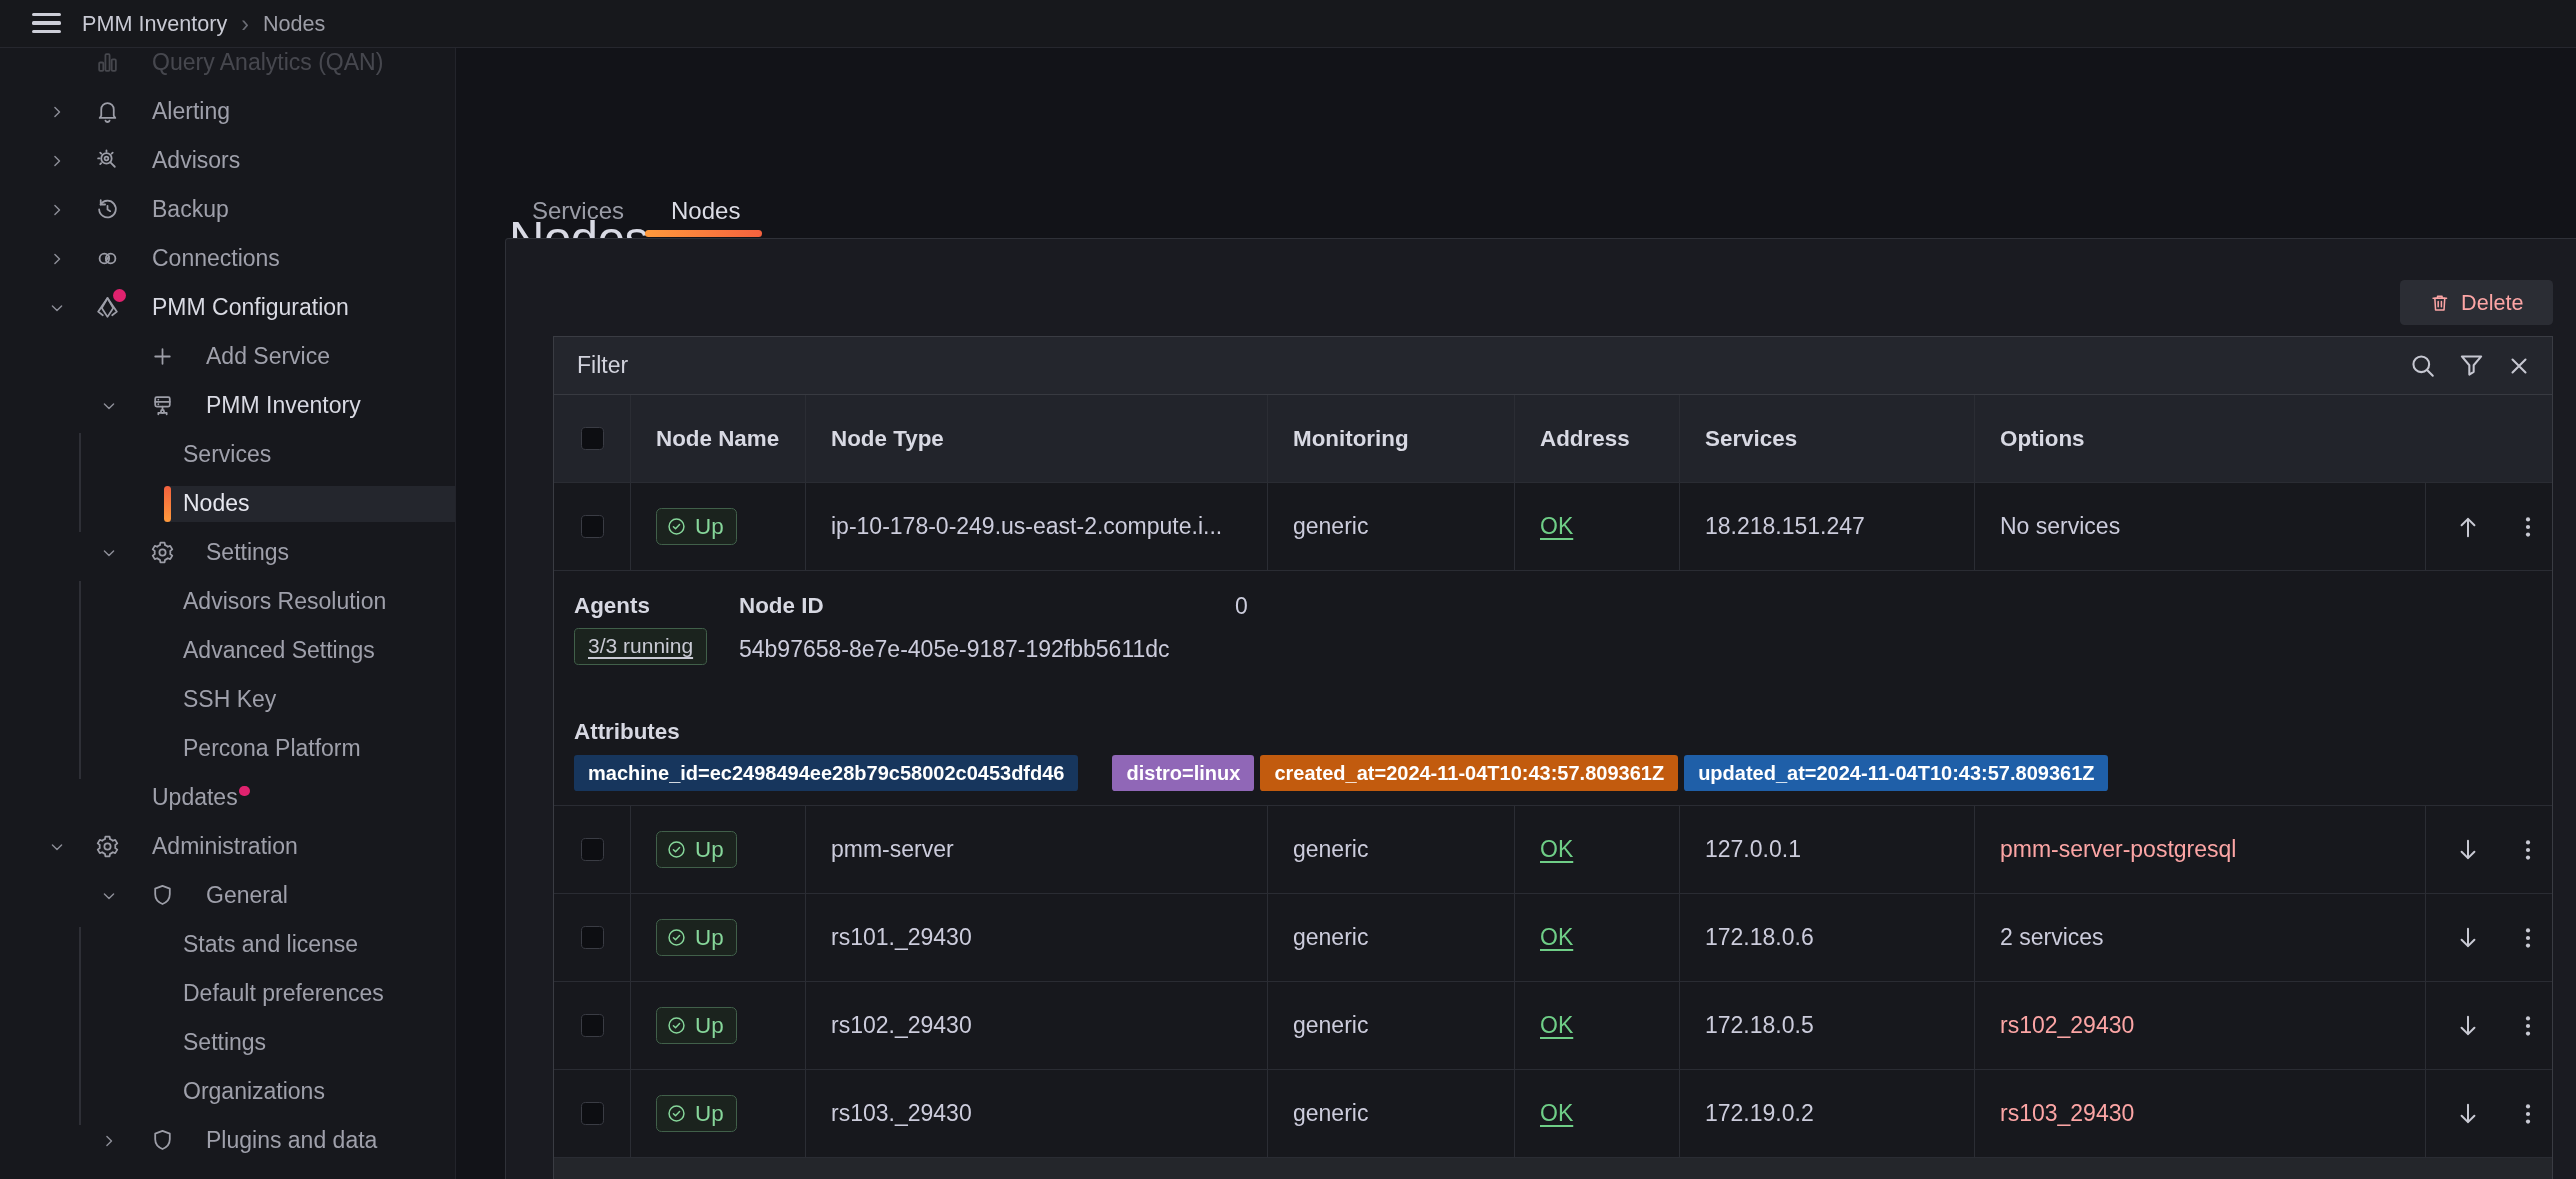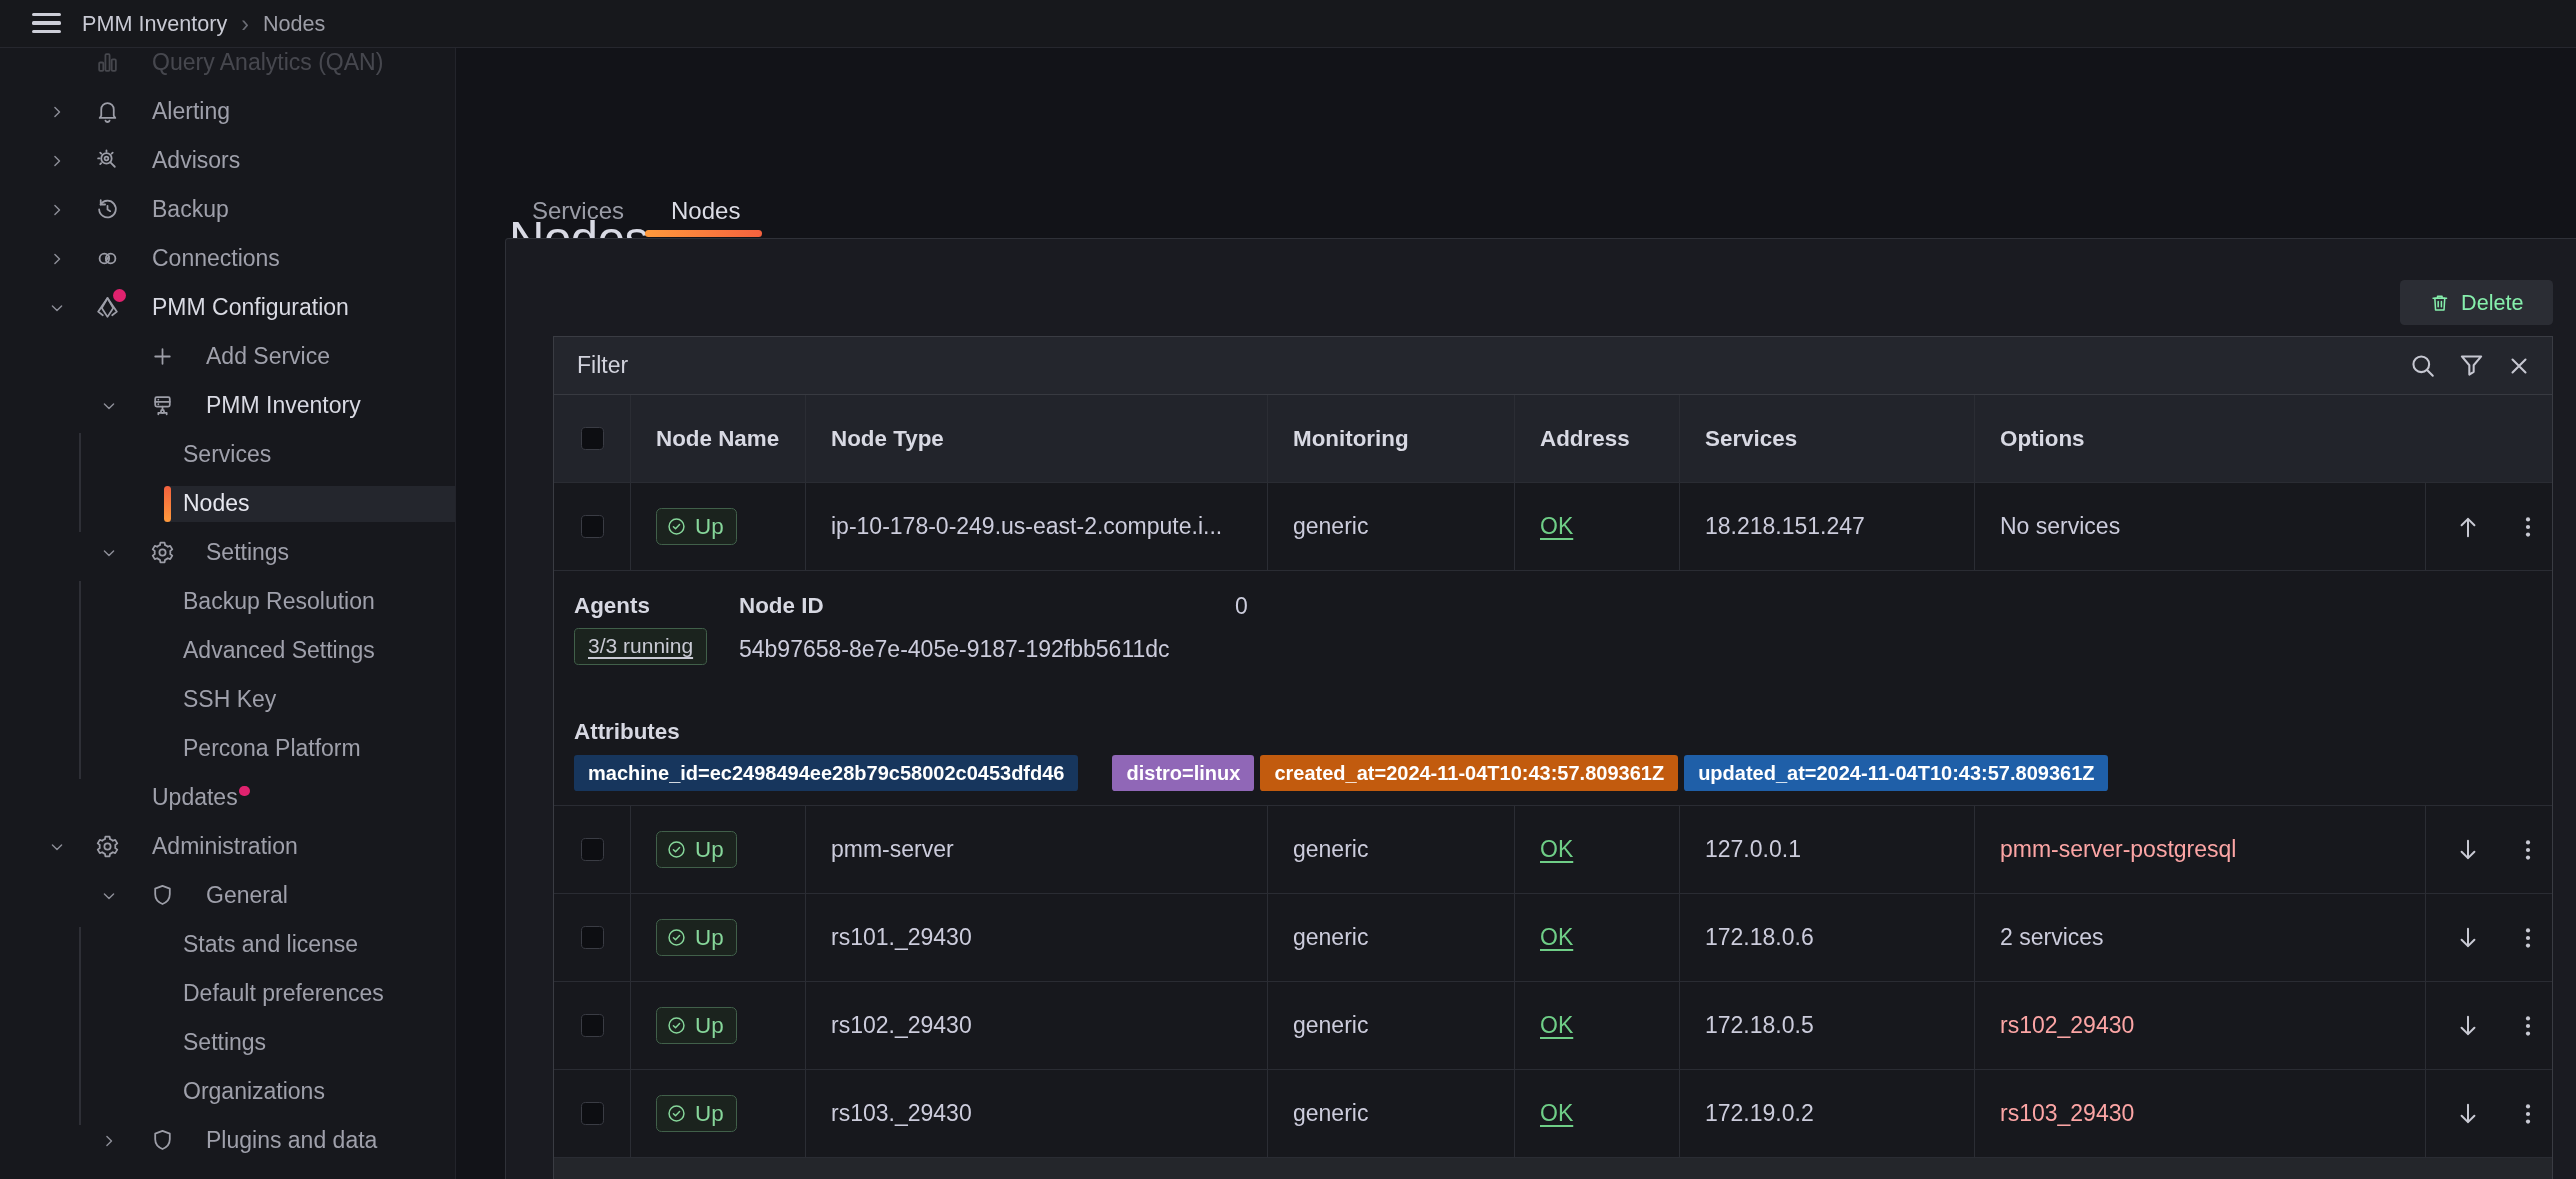--- a/index.html
+++ b/index.html
@@ -55,21 +55,21 @@
     background:linear-gradient(90deg,#ff9a3c,#f4613e); }
 
   .panel {
     position:absolute; left:49px; top:190px; width:2086px; height:1004px;
     background:#1a1b21; border:0.8px solid #2f3138; border-radius:3.1px;
   }
   .delete-btn {
     position:absolute; left:1894px; top:41px; width:153px; height:45px;
     background:#2b2d34; border:none; border-radius:4.6px; cursor:pointer;
     display:flex; align-items:center; justify-content:center; gap:10px;
-    color:#86efac; font-size:21.6px; font-family:inherit;
+    color:#fca5a5; font-size:21.6px; font-family:inherit;
   }
   .delete-btn svg { width:21.6px; height:21.6px; }
 
   
   .table-container { position:absolute; left:47px; top:97px; width:2000px; border:0.8px solid #3a3c43; }
   .filter-row { height:57px; background:#24262d; display:flex; align-items:center; }
   .filter-label { font-size:23px; color:#d2d3dd; padding-left:23px; flex:1; }
   .filter-icons { display:flex; align-items:center; gap:20px; padding-right:20px; color:#c6c7d1; }
   .filter-icons svg { cursor:pointer; }
 
@@ -249,21 +249,21 @@
         </span>
         <span class="nicon l2" style="position:absolute;">
           <svg fill="none" stroke="currentColor" stroke-width="1.7" stroke-linecap="round" stroke-linejoin="round" viewBox="0 0 24 24">
             <path d="M19.4 13.5a7.6 7.6 0 0 0 0-3l2-1.5-2-3.4-2.3.9a7.6 7.6 0 0 0-2.6-1.5L14 2.5h-4l-.5 2.5a7.6 7.6 0 0 0-2.6 1.5l-2.3-.9-2 3.4 2 1.5a7.6 7.6 0 0 0 0 3l-2 1.5 2 3.4 2.3-.9a7.6 7.6 0 0 0 2.6 1.5l.5 2.5h4l.5-2.5a7.6 7.6 0 0 0 2.6-1.5l2.3.9 2-3.4z"></path>
             <circle cx="12" cy="12" r="3"></circle>
           </svg>
         </span>
         <span class="nlabel l2">Settings</span>
       </li>
       <li class="nav-item">
-        <span class="nlabel l3">Backup Resolution</span>
+        <span class="nlabel l3">Advisors Resolution</span>
       </li>
       <li class="nav-item">
         <span class="nlabel l3">Advanced Settings</span>
       </li>
       <li class="nav-item">
         <span class="nlabel l3">SSH Key</span>
       </li>
       <li class="nav-item">
         <span class="nlabel l3">Percona Platform</span>
       </li>

